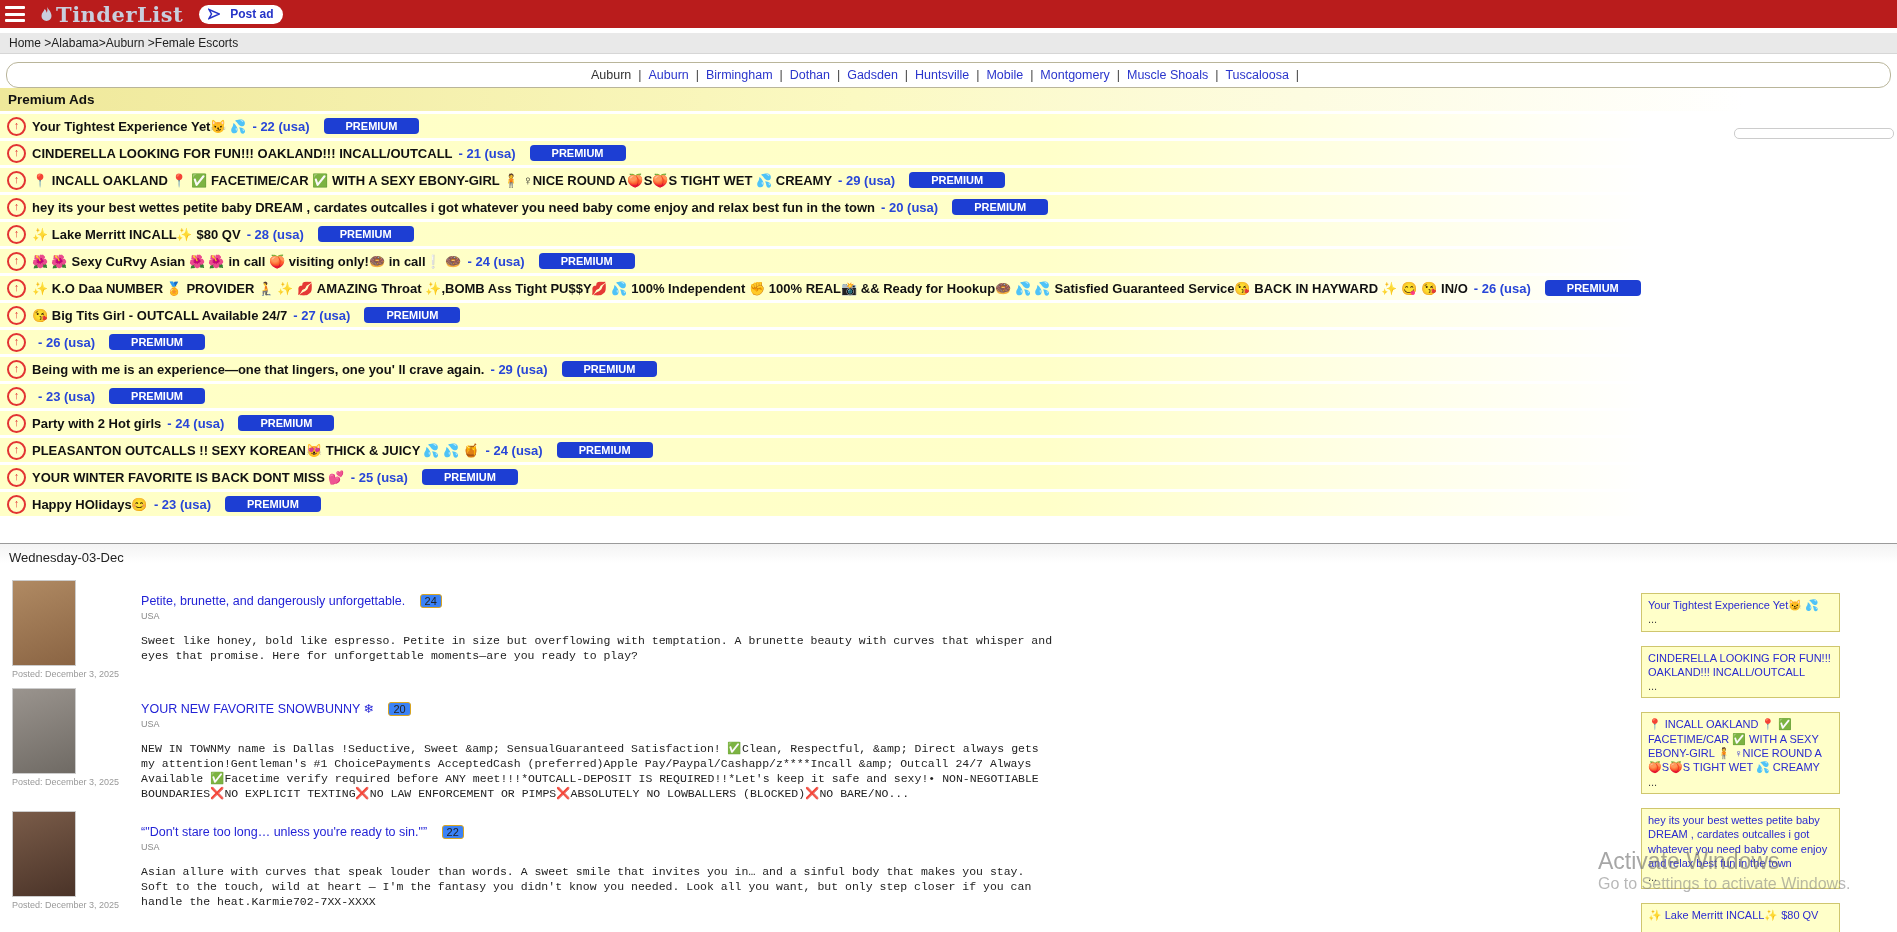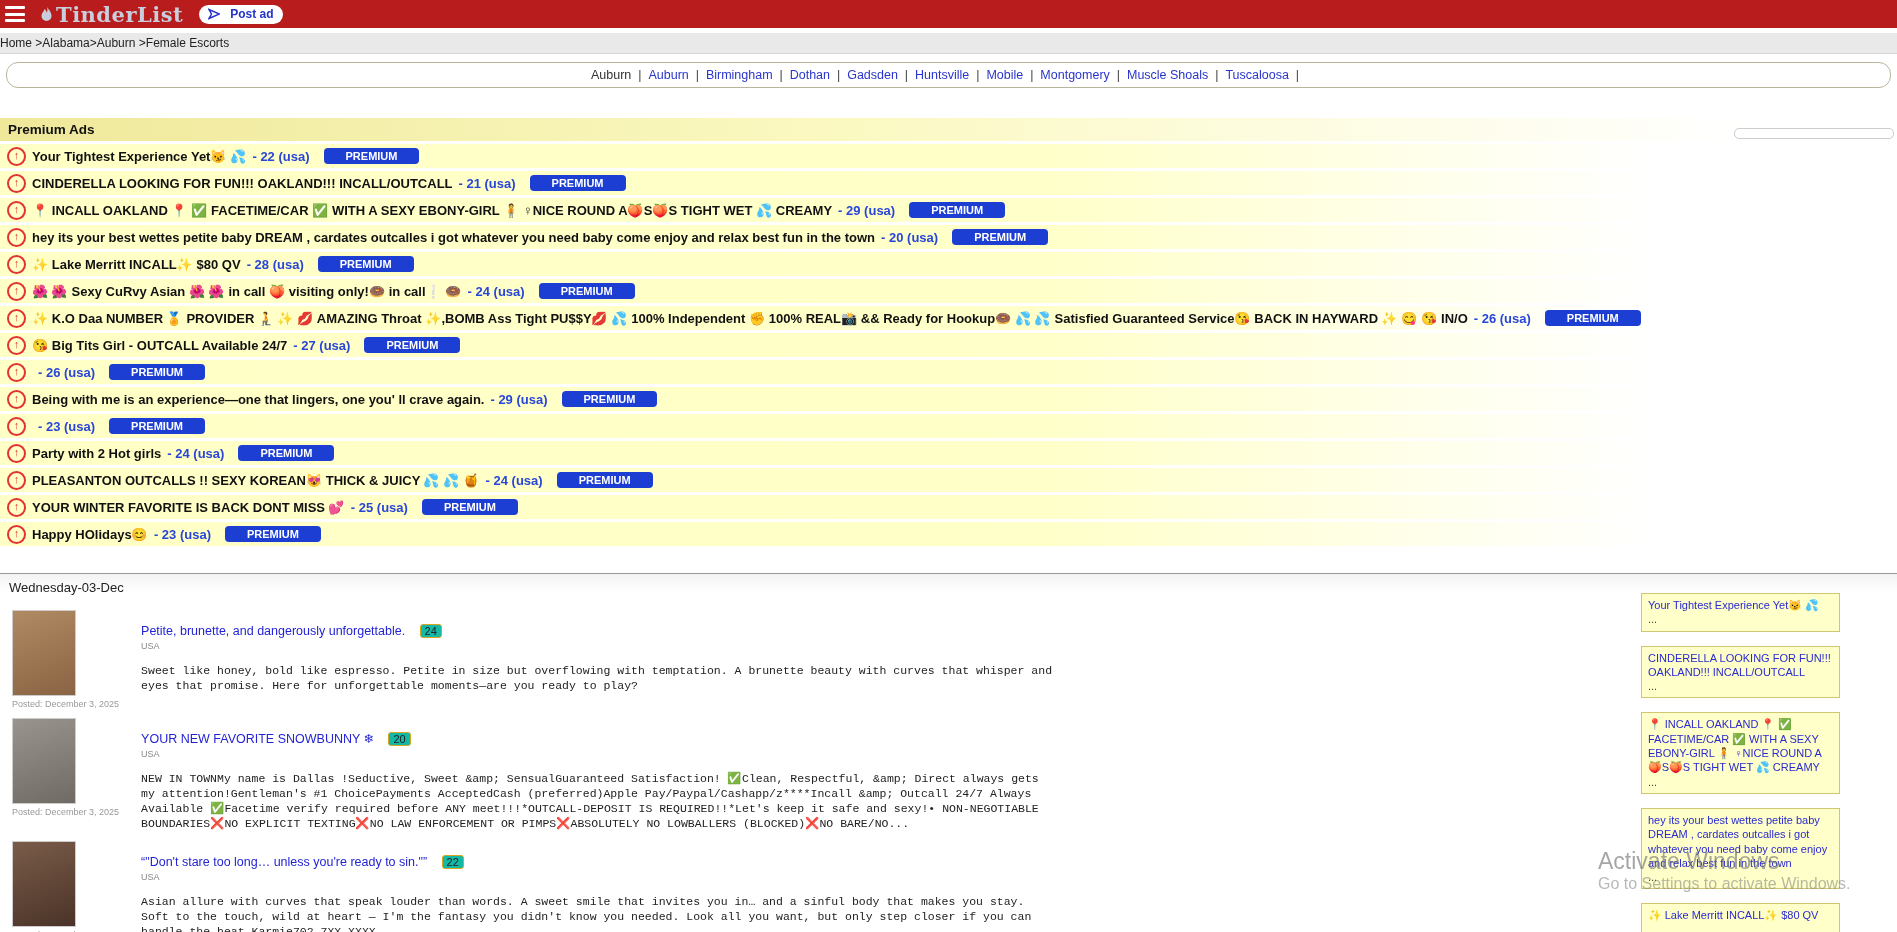--- a/index.html
+++ b/index.html
@@ -9,31 +9,31 @@
   .topbar{height:28px;background:#b91c1c;display:flex;align-items:center;}
   .burger{width:20px;height:16px;margin-left:5px;display:flex;flex-direction:column;justify-content:space-between;cursor:pointer;}
   .burger span{display:block;height:3px;background:#fff;border-radius:1px;}
   .brand{display:flex;align-items:center;margin-left:14px;font-family:"DejaVu Serif",serif;
          font-size:21px;font-weight:bold;color:#c9cedd;letter-spacing:.5px;cursor:pointer;}
   .flame{width:15px;height:18px;margin-right:2px;}
   .postad{margin-left:16px;height:19px;background:#fff;border-radius:10px;padding:0 9px;
           display:flex;align-items:center;gap:10px;font-size:12px;font-weight:bold;color:#2433c8;cursor:pointer;}
   
   .crumbbar{height:20px;background:#e9e9e9;border-bottom:1px solid #d6d6d6;margin-top:5px;
-            display:flex;align-items:center;font-size:12px;color:#222;}
+            display:flex;align-items:center;padding-left:9px;font-size:12px;color:#222;}
   .crumb{cursor:pointer;}
   .crumbsep{white-space:pre;color:#222;}
   
   .citybox{margin:8px 6px 0 6px;height:24px;border:1px solid #b9b59a;border-radius:12px;
            display:flex;align-items:center;justify-content:center;font-size:12.5px;background:#fff;}
   .city{color:#2a35cc;cursor:pointer;}
   .city.current{color:#333;}
   .citysep{color:#444;white-space:pre;}
   
-  .premium{margin-top:30px;}
+  .premium{}
   .phead{height:23px;display:flex;align-items:center;padding-left:8px;font-size:13.5px;font-weight:bold;color:#111;
          background:linear-gradient(to right,#efe89a 0%,#fbf9c2 45%,#ffffff 92%);}
   .prows{margin-top:3px;}
   .prow{height:24px;margin-bottom:3px;display:flex;align-items:center;font-size:13px;white-space:nowrap;
         background:linear-gradient(to right,#ffffc6 0%,#ffffc9 55%,#ffffff 87%);}
   .up{flex:0 0 15px;width:15px;height:15px;margin:0 6px 0 7px;border-radius:50%;border:2px solid #e23333;
       color:#e23333;font-size:11px;line-height:13px;text-align:center;font-weight:bold;}
   .ptitle{font-weight:bold;color:#111;cursor:pointer;}
   .pmeta{color:#2846d8;font-weight:bold;margin-left:6px;}
   .pbadge{margin-left:14px;background:#1d3ed3;color:#fff;font-weight:bold;font-size:11px;
@@ -44,21 +44,21 @@
   .listing{display:flex;padding:9px 0 0 12px;}
   .lthumbcol{flex:0 0 64px;}
   .lthumb{width:62px;height:84px;border:1px solid #ccc;cursor:pointer;}
   .t1{background:linear-gradient(160deg,#b08a63,#8a6443);}
   .t2{background:linear-gradient(160deg,#9a948e,#6f6a64);}
   .t3{background:linear-gradient(160deg,#7a5c49,#4a3328);}
   .posted{font-size:9px;color:#999;margin-top:3px;white-space:nowrap;}
   .lcontent{margin-left:22px;padding-top:11px;max-width:915px;}
   .ltitle{color:#2323d6;font-size:12.5px;cursor:pointer;}
   .agebadge{display:inline-block;border:1px solid #d9a520;border-radius:3px;padding:0 4px;margin-left:10px;
-            font-size:11px;color:#222;background:#14b8a6;}
+            font-size:11px;color:#222;background:#3b82f6;}
   .country{font-size:9px;color:#888;margin-top:2px;}
   .ldesc{font-size:11.5px;color:#222;margin-top:13px;line-height:1.3;font-family:Liberation Mono, monospace;}
   .ldesc2{font-size:11.5px;color:#222;line-height:1.3;}
   
   .sidebar{position:absolute;left:1641px;top:593px;width:199px;}
   .sbox{background:#ffffc9;border:1px solid #cfc66e;padding:4px 6px;margin-bottom:14px;
         font-size:11px;line-height:1.3;color:#2a2ad0;}
   .sbox .more{color:#444;}
   
   .wm{position:absolute;left:1598px;top:848px;z-index:6;pointer-events:none;}

